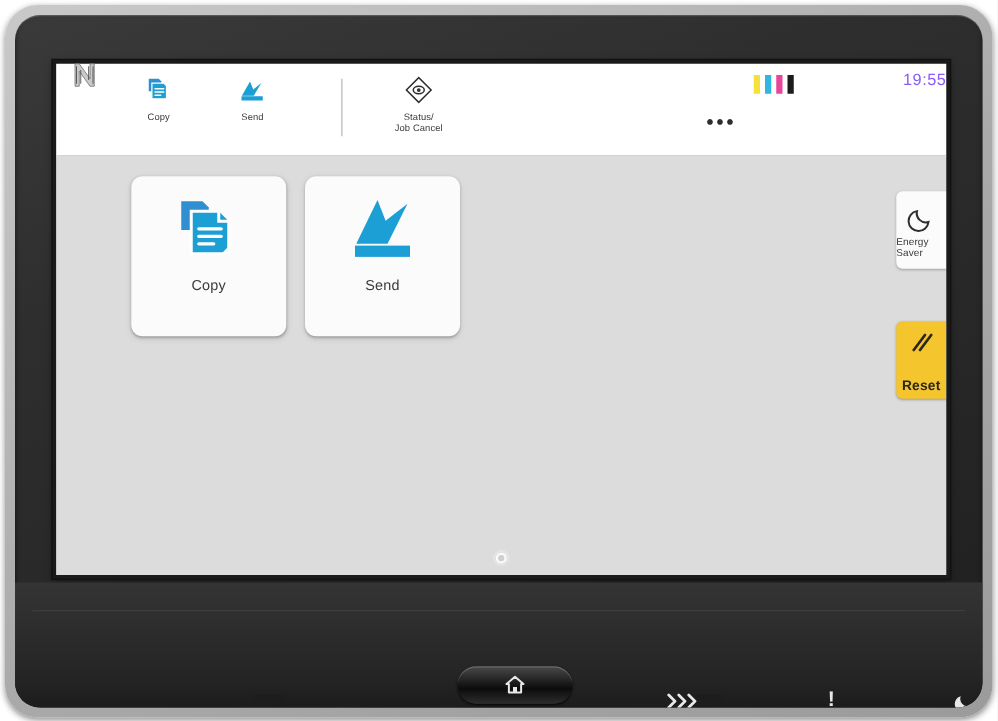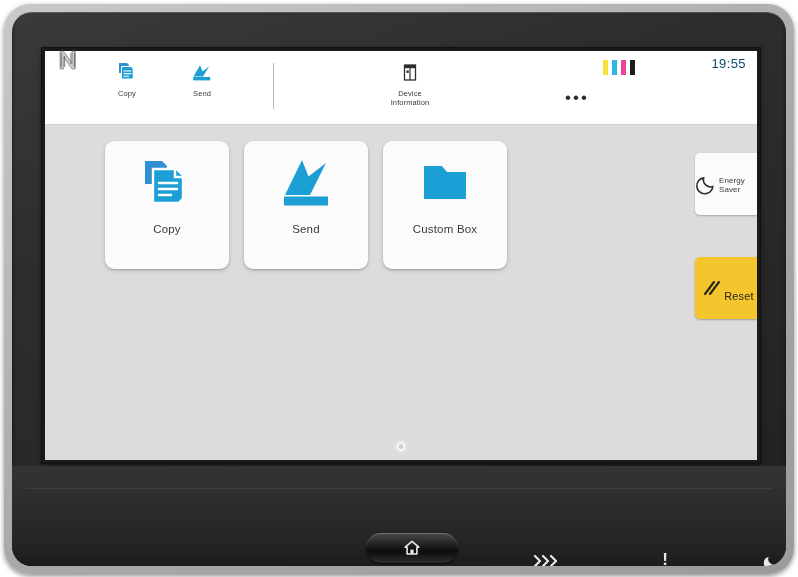--- a/index.html
+++ b/index.html
@@ -65,22 +65,22 @@
 
   
   #toner{
     position:absolute; left:558px; top:8px; height:16px;
     display:flex; gap:4px; align-items:flex-end;
   }
   .toner-bar{ width:5px; height:15px; position:relative; }
   .toner-bar i{ position:absolute; left:0; bottom:0; width:100%; display:block; }
 
   #clock{
-    position:absolute; right:11px; top:5px;
-    font-size:13px; color:#0c4a6e; letter-spacing:.4px;
+    position:absolute; right:0; top:5px;
+    font-size:13px; color:#8b5cf6; letter-spacing:.4px;
   }
 
   
   #tilearea{
     position:absolute; left:0; top:74px; width:100%; height:335px;
     background:#dcdcdc;
   }
   .tile{
     position:absolute;
     width:124px; height:128px;
@@ -100,37 +100,37 @@
 
   
   #pagedot{
     position:absolute; left:50%; transform:translateX(-50%);
     bottom:9px; width:9px; height:9px; border-radius:50%;
     background:#cfcfcf; box-shadow:0 0 0 2px #e4e4e4, inset 0 0 0 2px #fafafa;
   }
 
   
   .side-btn{
-    position:absolute; right:0; width:62px;
-    display:flex; flex-direction:row; align-items:center; justify-content:center;
+    position:absolute; right:0; width:40px;
+    display:flex; flex-direction:column; align-items:center; justify-content:center;
   }
   #btn-energy{
     top:102px; height:62px;
     background:#fbfbfb;
     border-radius:5px 0 0 5px;
     box-shadow:0 1px 2px rgba(0,0,0,.25);
   }
   #btn-energy .sb-label{ font-size:8px; color:#3b3b3b; margin-top:1px; letter-spacing:.1px;}
   #btn-reset{
     top:206px; height:62px;
     background:#f5c52e;
     border-radius:5px 0 0 5px;
     box-shadow:0 1px 2px rgba(0,0,0,.28);
   }
-  #btn-reset .sb-label{ font-size:11px; color:#2a2618; margin-top:16px; font-weight:normal; letter-spacing:.2px;}
+  #btn-reset .sb-label{ font-size:11px; color:#2a2618; margin-top:16px; font-weight:bold; letter-spacing:.2px;}
   .sb-icon{ height:26px; display:flex; align-items:center; justify-content:center;}
 
   
   #bottom-bezel{
     position:absolute; left:0; bottom:0; width:100%; height:100px;
     background:linear-gradient(180deg,#343434 0%,#2c2c2c 40%,#252525 75%,#1c1c1c 100%);
   }
   #bezel-seam{
     position:absolute; left:14px; right:14px; top:22px; height:1px;
     background:rgba(255,255,255,.07);
@@ -183,35 +183,34 @@
               <svg width="24" height="24" viewBox="0 0 24 24">
                 <path d="M3.5 16.5L10 5.2l2.6 6.4 6.6-5.4-6.2 10.3z" fill="#1b9fd4"></path>
                 <rect x="3.2" y="17" width="17" height="3.4" fill="#1b9fd4"></rect>
               </svg>
             </div>
             <div class="tb-label">Send</div>
           </div>
 
           <div id="tb-divider"></div>
 
-
-          <div class="tb-item" style="left:333px">
+          <div class="tb-item" style="left:258px">
             <div class="tb-icon">
-              <svg width="24" height="24" viewBox="0 0 24 24">
-                <rect x="6.5" y="5" width="11" height="15" fill="none" stroke="#2e2e2e" stroke-width="1.3"></rect>
-                <rect x="6.5" y="5" width="11" height="3.2" fill="#2e2e2e"></rect>
-                <line x1="12" y1="8.2" x2="12" y2="20" stroke="#2e2e2e" stroke-width="1.2"></line>
-                <rect x="8.4" y="10.5" width="2.4" height="2.4" fill="#2e2e2e"></rect>
+              <svg width="26" height="26" viewBox="0 0 26 26">
+                <rect x="6" y="6" width="14" height="14" transform="rotate(45 13 13)" fill="none" stroke="#2e2e2e" stroke-width="1.2"></rect>
+                <ellipse cx="13" cy="13" rx="4.4" ry="3" fill="none" stroke="#2e2e2e" stroke-width="1.2"></ellipse>
+                <circle cx="13" cy="13" r="1.5" fill="#2e2e2e"></circle>
               </svg>
             </div>
             <div class="tb-label">
-              <span>Device</span><br>
-              <span>Information</span>
-            </div>
-          </div>
+              <span>Status/</span><br>
+              <span>Job Cancel</span>
+            </div>
+          </div>
+
 
 
 
           <div id="tb-dots">•••</div>
 
           <div id="toner">
             <div class="toner-bar">
                 <i style="height:100%;background:#f5e03c"></i>
               </div>
             <div class="toner-bar">
@@ -246,29 +245,20 @@
           <div class="tile" style="left:199px;top:16px">
             <div class="tile-icon">
               <svg width="60" height="58" viewBox="0 0 60 58">
                 <path d="M9 42L26 7l6.5 16.6L50 10 34 42z" fill="#1b9fd4"></path>
                 <rect x="8" y="43.5" width="44" height="9" fill="#1b9fd4"></rect>
               </svg>
             </div>
             <div class="tile-label">Send</div>
           </div>
 
-          <div class="tile" style="left:338px;top:16px">
-            <div class="tile-icon">
-              <svg width="60" height="58" viewBox="0 0 60 58">
-                <path d="M9 13h18l5 6h19v4H9z" fill="#1b9fd4"></path>
-                <rect x="9" y="20" width="42" height="26" fill="#1b9fd4"></rect>
-              </svg>
-            </div>
-            <div class="tile-label">Custom Box</div>
-          </div>
 
 
 
           <div id="pagedot"></div>
         </div>
 
         <div class="side-btn" id="btn-energy">
           <div class="sb-icon">
             <svg width="24" height="24" viewBox="0 0 24 24">
               <path d="M17.8 14.6A7.3 7.3 0 0 1 8.6 5.9a8 8 0 1 0 9.2 8.7z" fill="none" stroke="#2e2e2e" stroke-width="1.6"></path>

